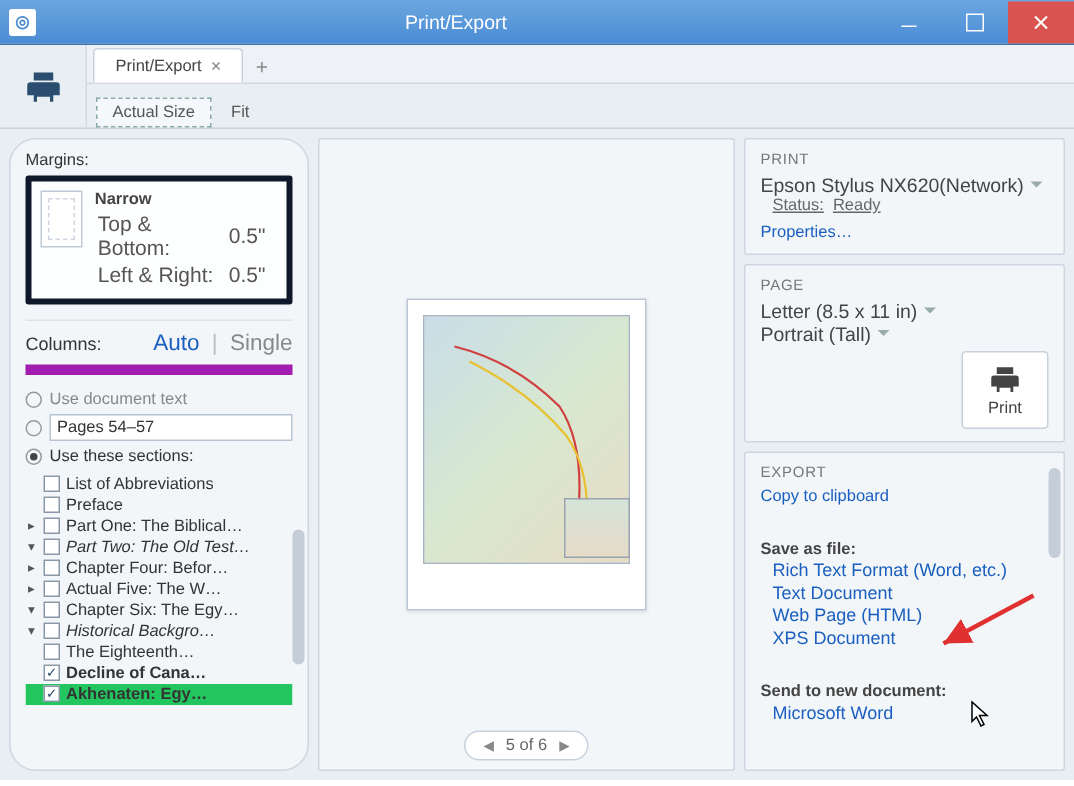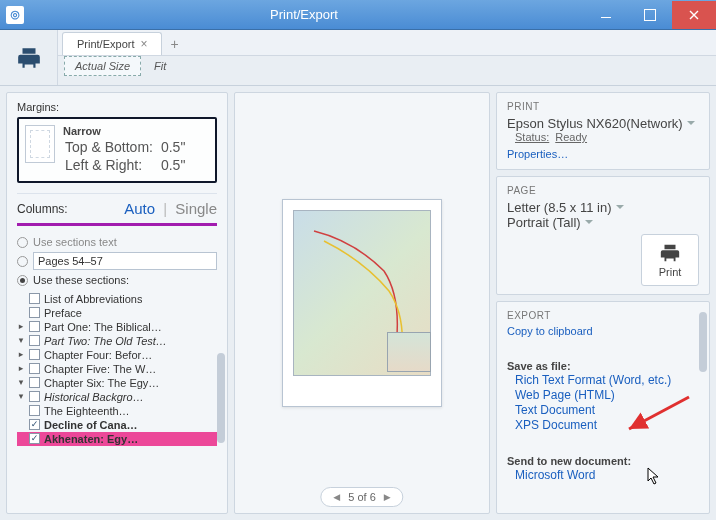--- a/index.html
+++ b/index.html
@@ -15,59 +15,59 @@
 .titlebar .ctrl.close svg { width: 12px; height:12px; }
 
 .toolbar { height: 56px; background: #e9eef3; border-bottom: 1px solid #c7d1dc; display: flex; align-items: stretch; }
 .toolbar .printer-btn { width: 58px; display:flex; align-items:center; justify-content:center; border-right:1px solid #d0d8e2; }
 .toolbar .printer-btn svg { width:26px; height:26px; fill:#2b4d6f;}
 .tabstrip { display:flex; flex-direction:column; flex:1; }
 .tabs-row { height: 26px; background:#eef2f7; border-bottom:1px solid #d0d8e2; display:flex; align-items:flex-end; padding-left:4px; }
 .tab { padding: 4px 14px; background:#fff; border:1px solid #c7d1dc; border-bottom:none; border-radius:3px 3px 0 0; font-size:11px; color:#444; display:flex; align-items:center; gap:6px; }
 .tab-close { color:#888; font-size:12px; }
 .tab-add { padding:3px 8px; color:#888; font-size:14px;}
-.size-row { height:30px; display:flex; align-items:flex-start; padding-left:6px; gap:2px;font-style:italic; }
+.size-row { height:30px; display:flex; align-items:flex-end; padding-left:6px; gap:2px; }
 .size-btn { padding:3px 10px; border:1px dashed transparent; font-size:11px; color:#555; }
 .size-btn.active { border:1px dashed #8aa; background:#f4f8fb; }
 
 .content { display:flex; height: calc(524px - 30px - 56px - 4px); padding:6px; gap:6px; background:#e9eef3;}
 .panel { background:#f3f6f9; border:1px solid #cdd6e0; border-radius:2px; position:relative; }
 .panel-inner { padding:8px 10px; }
-.left { width: 222px; display:flex; flex-direction:column;}
+.left { width: 200px; display:flex; flex-direction:column;border-radius:18px;}
 .middle { flex:1; display:flex; flex-direction:column; align-items:center; justify-content:center; position:relative;}
 .right { width: 214px; display:flex; flex-direction:column; gap:6px;}
 
 .section-label { color:#333; font-size:11px; margin-bottom:4px; }
-.margins-box { border:2px solid #0f172a; background:#fdfefe; padding:6px; display:flex; gap:8px; border-radius:2px; margin-bottom:10px;}
+.margins-box { border:4px solid #0f172a; background:#fdfefe; padding:6px; display:flex; gap:8px; border-radius:2px; margin-bottom:10px;}
 .margin-thumb { width:30px; height:38px; border:1px solid #c0cad6; background:#fff; position:relative;}
 .margin-thumb:after { content:""; position:absolute; inset:4px; border:1px dashed #cfd8e2;}
 .margin-text { font-size:11px; color:#444; }
 .margin-text .title-row { font-weight:bold; }
 .margin-text table td { font-size:14px; padding-right:6px; color:#555;}
 
-.columns-row { display:flex; align-items:center; justify-content:space-between; border-top:1px solid #dce3ec; border-bottom:3px solid #a21caf; padding:6px 0; margin-bottom:8px;}
+.columns-row { display:flex; align-items:center; justify-content:space-between; border-top:1px solid #dce3ec; border-bottom:7px solid #a21caf; padding:6px 0; margin-bottom:8px;}
 .columns-row .modes { font-size:15px; }
 .columns-row .modes .auto { color:#1a5fbf; }
 .columns-row .modes .sep { color:#bbb; margin:0 4px;}
 .columns-row .modes .single { color:#888; }
 
 .radio-row { display:flex; align-items:center; gap:5px; font-size:11px; color:#888; padding:2px 0;}
 .radio-row.active { color:#333; }
 .radio { width:11px; height:11px; border:1px solid #999; border-radius:50%; flex-shrink:0; display:inline-flex; align-items:center; justify-content:center;}
 .radio.checked:after { content:""; width:5px; height:5px; background:#444; border-radius:50%;}
 .pages-input { flex:1; border:1px solid #b8c4d2; padding:2px 4px; font-size:11px; color:#333; background:#fff;}
 .tree { font-size:11px; color:#333; margin-top:4px; overflow:hidden;}
 .tree .node { display:flex; gap:4px; padding:1px 0; white-space:nowrap; overflow:hidden; text-overflow:ellipsis;}
 .tree .cb { width:11px; height:11px; border:1px solid #8a97a8; background:#fff; flex-shrink:0; display:inline-flex; align-items:center; justify-content:center;}
 .tree .cb.ck:after { content:"✓"; font-size:9px; color:#2b4d6f; line-height:1;}
 .tree .arrow { width:8px; flex-shrink:0; color:#555; font-size:9px; display:inline-block; text-align:center;}
 .tree .lbl { overflow:hidden; text-overflow:ellipsis;}
 .tree .italic { font-style:italic; }
 .tree .bold { font-weight:bold; }
-.tree .hl { background:#ec4899; }
+.tree .hl { background:#22c55e; }
 .ind1 { padding-left: 18px;} .ind2 { padding-left: 32px;} .ind3 { padding-left: 46px;} .ind4 { padding-left: 60px;}
 
 .scroll-thumb { position:absolute; right:2px; width:8px; background:#c4cdd8; border-radius:4px;}
 
 .preview-page { width: 160px; height: 208px; background:#fff; border:1px solid #b8c4d2; box-shadow:0 1px 3px rgba(0,0,0,0.1); padding:10px; position:relative;}
 .map-img { position:absolute; inset:10px 10px 30px 10px; background: linear-gradient(135deg,#c9dde8 0%, #d8e8d0 50%, #e8dcc4 100%); border:1px solid #a8b4c0;}
 .inset-map { position:absolute; right:10px; bottom:34px; width:44px; height:40px; background:linear-gradient(#d4e4d8,#e6dac8); border:1px solid #98a4b0;}
 .pager { position:absolute; bottom:6px; left:50%; transform:translateX(-50%); background:#fff; border:1px solid #c7d1dc; border-radius:12px; padding:3px 12px; font-size:11px; color:#666; display:flex; align-items:center; gap:8px;}
 .pager .chev { color:#888; font-size:9px;}
 
@@ -153,21 +153,21 @@
         <span>Columns:</span>
         <span class="modes">
           <span class="auto">Auto</span>
           <span class="sep">|</span>
           <span class="single">Single</span>
         </span>
       </div>
 
       <div class="radio-row">
         <span class="radio"></span>
-        <span>Use sections text</span>
+        <span>Use document text</span>
       </div>
       <div class="radio-row">
         <span class="radio"></span>
         <input class="pages-input" value="Pages 54–57" style="">
       </div>
       <div class="radio-row active">
         <span class="radio checked"></span>
         <span>Use these sections:</span>
       </div>
 
@@ -193,21 +193,21 @@
             <span class="lbl italic">Part Two: The Old Test…</span>
           </div>
         <div class="node ind2">
             <span class="arrow">▸</span>
             <span class="cb"></span>
             <span class="lbl">Chapter Four: Befor…</span>
           </div>
         <div class="node ind2">
             <span class="arrow">▸</span>
             <span class="cb"></span>
-            <span class="lbl">Chapter Five: The W…</span>
+            <span class="lbl">Actual Five: The W…</span>
           </div>
         <div class="node ind2">
             <span class="arrow">▾</span>
             <span class="cb"></span>
             <span class="lbl">Chapter Six: The Egy…</span>
           </div>
         <div class="node ind3">
             <span class="arrow">▾</span>
             <span class="cb"></span>
             <span class="lbl italic">Historical Backgro…</span>
@@ -278,22 +278,22 @@
       </div>
     </div>
 
     <div class="panel" style="flex:1; position:relative;">
       <div class="panel-inner">
         <div class="rp-title">EXPORT</div>
         <div class="rp-link">Copy to clipboard</div>
         <div class="export-sub">Save as file:</div>
         <div class="export-list">
           <div class="item">Rich Text Format (Word, etc.)</div>
+          <div class="item">Text Document</div>
           <div class="item">Web Page (HTML)</div>
-          <div class="item">Text Document</div>
           <div class="item">XPS Document</div>
         </div>
         <div class="export-sub">Send to new document:</div>
         <div class="export-list">
           <div class="item">Microsoft Word</div>
         </div>
       </div>
       <svg class="arrow-red" width="70" height="40">
         <defs>
             <marker id="ah" markerWidth="8" markerHeight="8" refX="6" refY="3" orient="auto">

